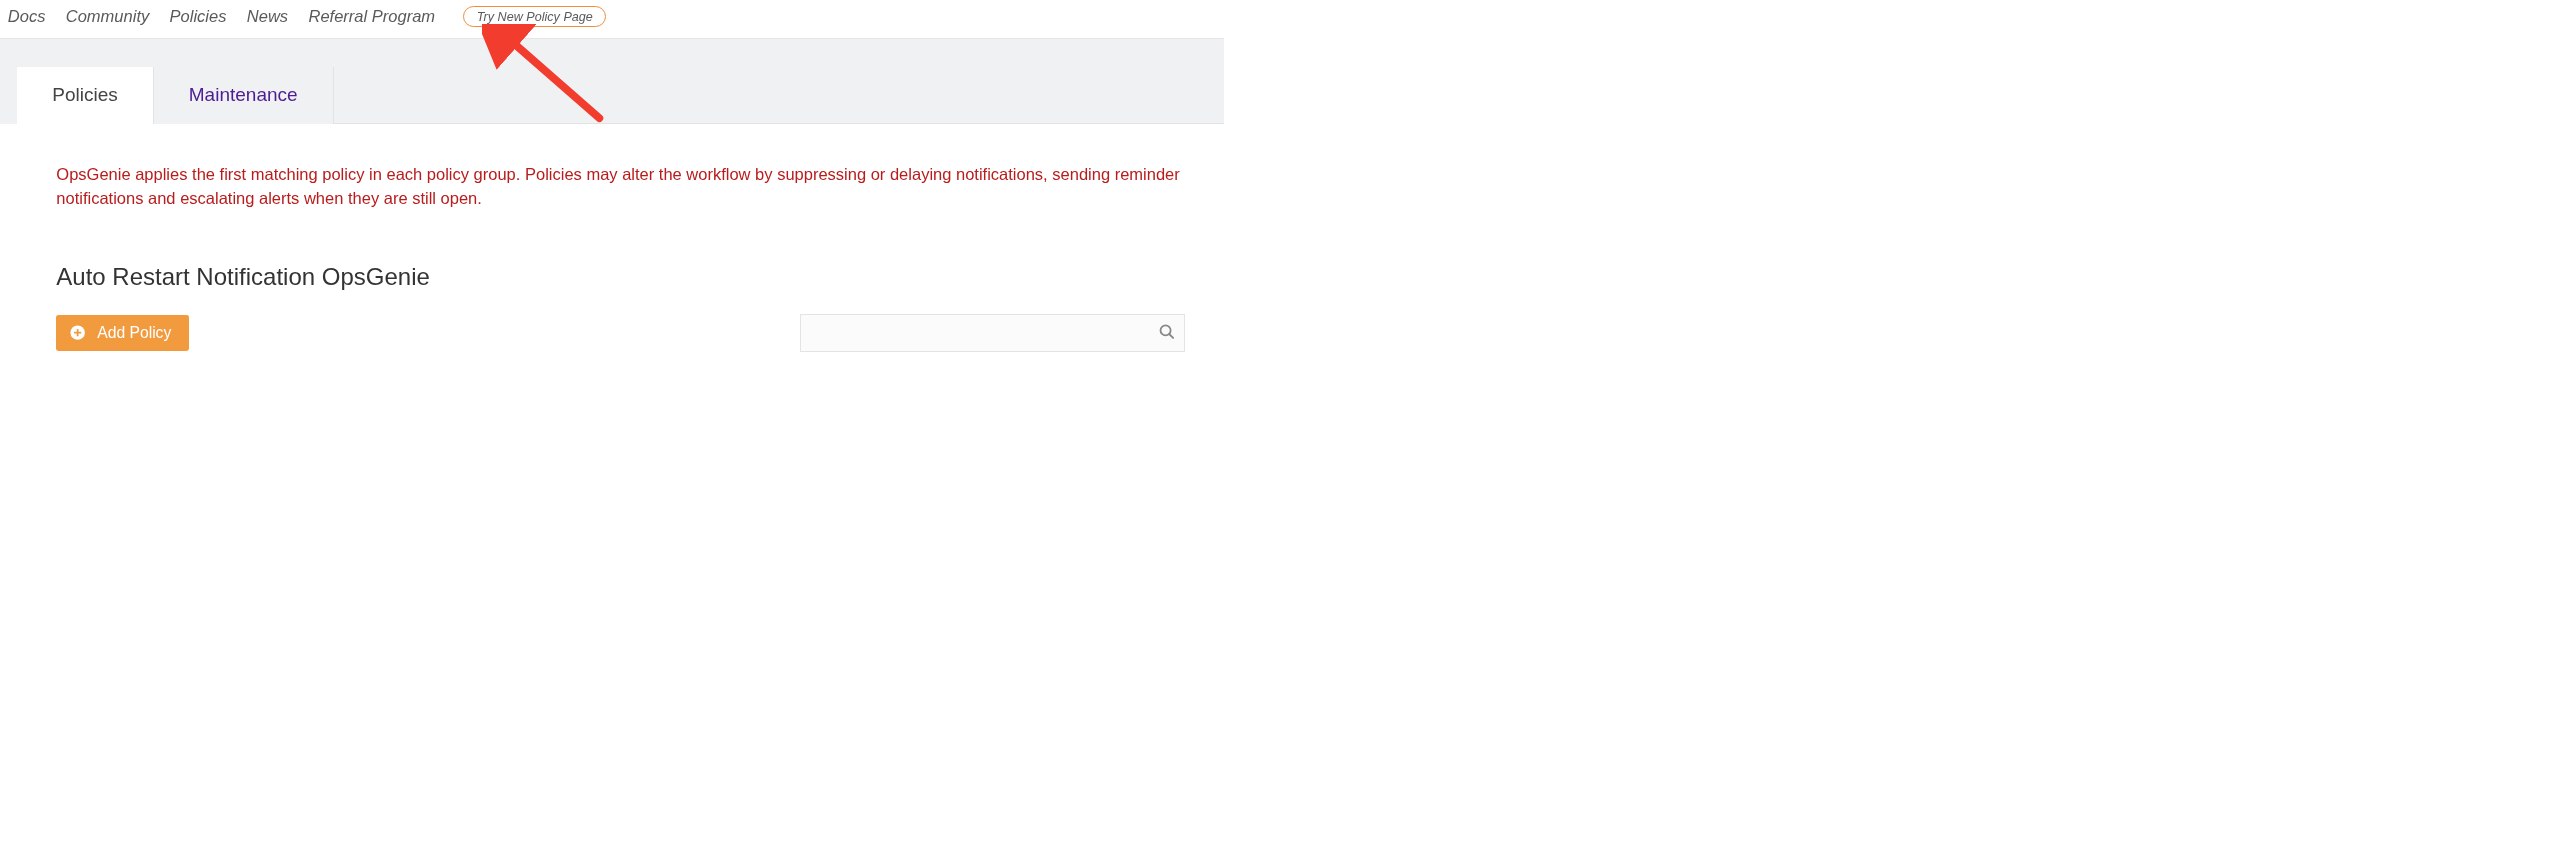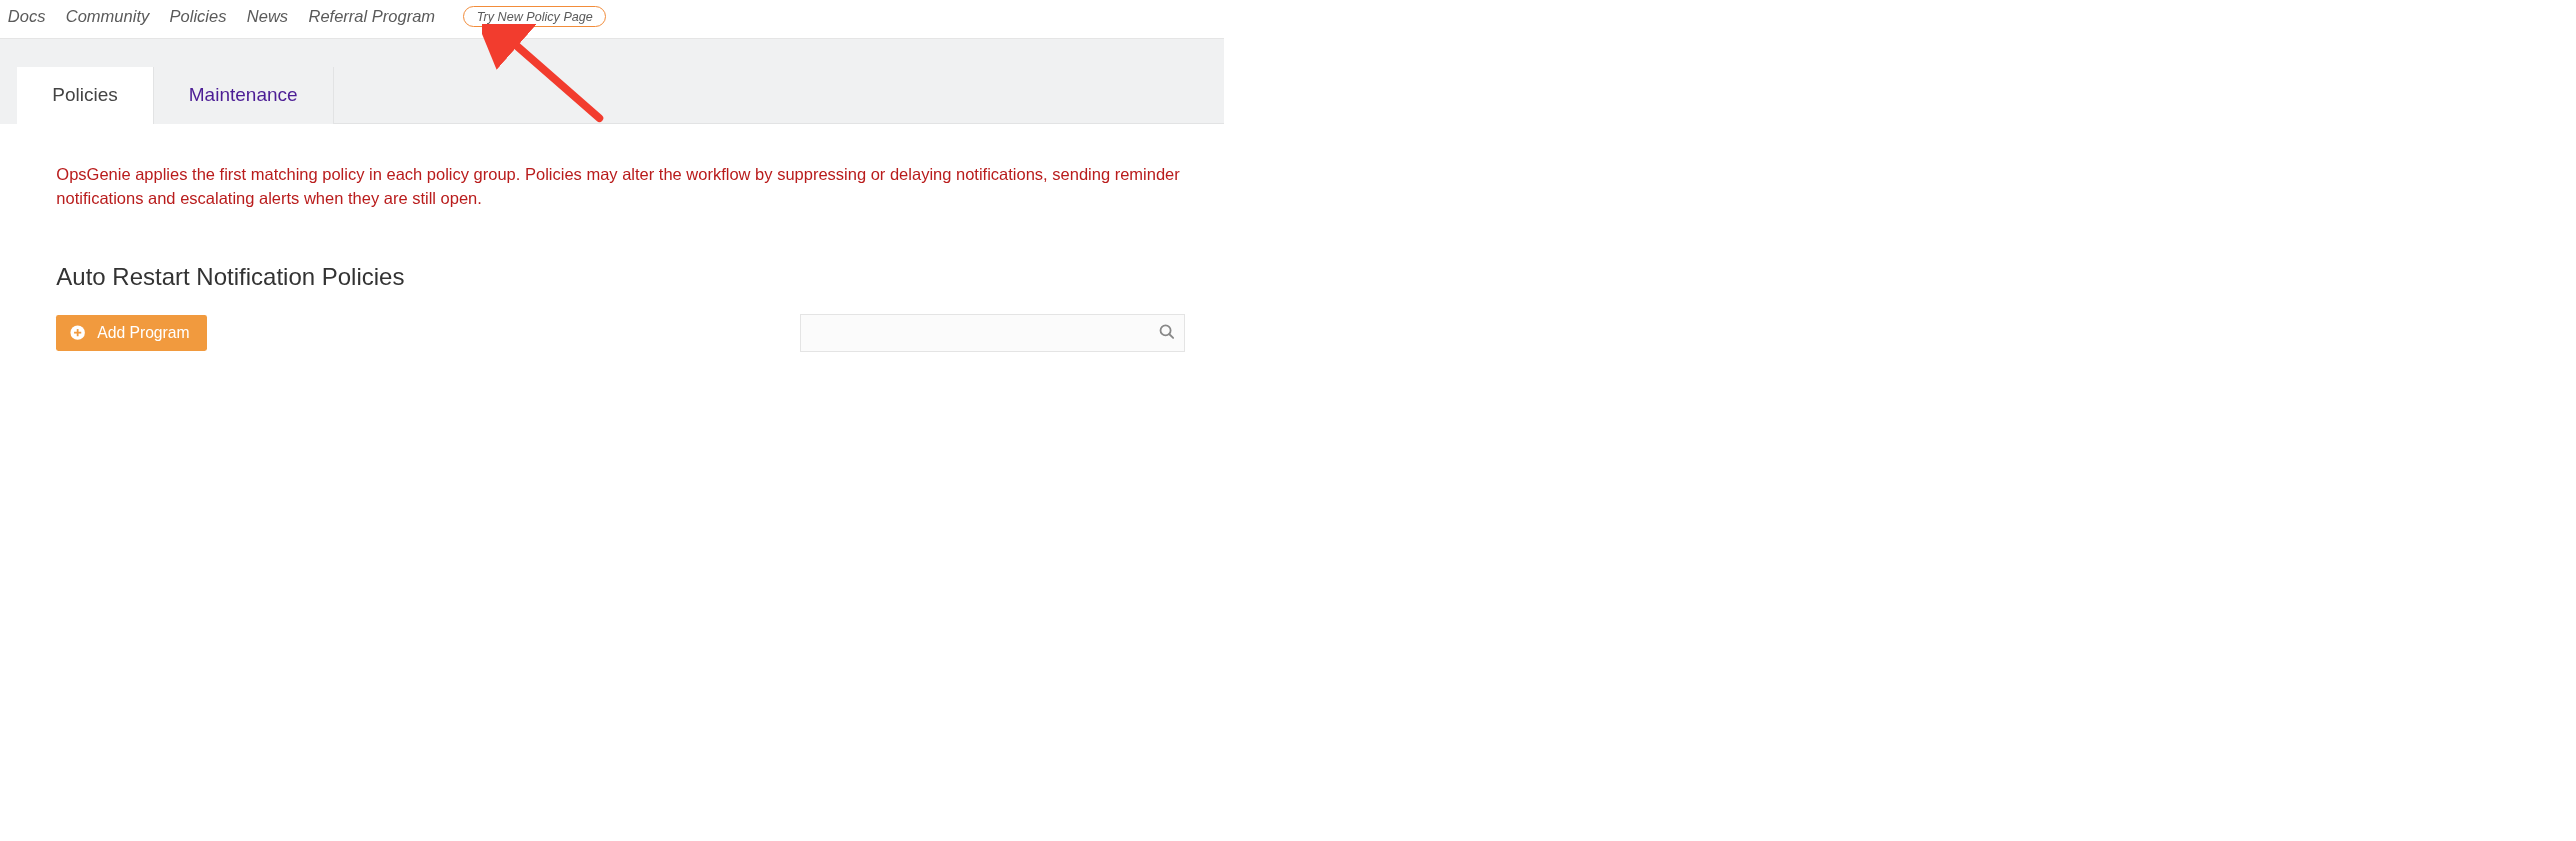--- a/index.html
+++ b/index.html
@@ -149,32 +149,32 @@
     <div class="tabs">
       <div class="tab active">Policies</div>
       <div class="tab">Maintenance</div>
       <div class="tabs-remainder"></div>
     </div>
   </div>
 
   <div class="content">
     <p class="desc">OpsGenie applies the first matching policy in each policy group. Policies may alter the workflow by suppressing or delaying notifications, sending reminder notifications and escalating alerts when they are still open.</p>
 
-    <h2 class="section-title">Auto Restart Notification Policies</h2>
+    <h2 class="section-title">Auto Restart Notification OpsGenie</h2>
 
     <div class="row">
       <button class="add-btn">
         <span class="plus-circle">
           <svg viewBox="0 0 24 24" fill="none" stroke="#fff" stroke-width="2.5">
             <circle cx="12" cy="12" r="10" fill="#fff" stroke="none"></circle>
             <line x1="12" y1="7" x2="12" y2="17" stroke="#f19a3e"></line>
             <line x1="7" y1="12" x2="17" y2="12" stroke="#f19a3e"></line>
           </svg>
         </span>
-        <span>Add Program</span>
+        <span>Add Policy</span>
       </button>
 
       <div class="search-wrap">
         <input class="search-input" type="text" placeholder="" style="">
         <span class="search-icon">
           <svg viewBox="0 0 24 24" fill="none" stroke="#888" stroke-width="2.5" stroke-linecap="round">
             <circle cx="10.5" cy="10.5" r="7"></circle>
             <line x1="21" y1="21" x2="15.8" y2="15.8"></line>
           </svg>
         </span>

